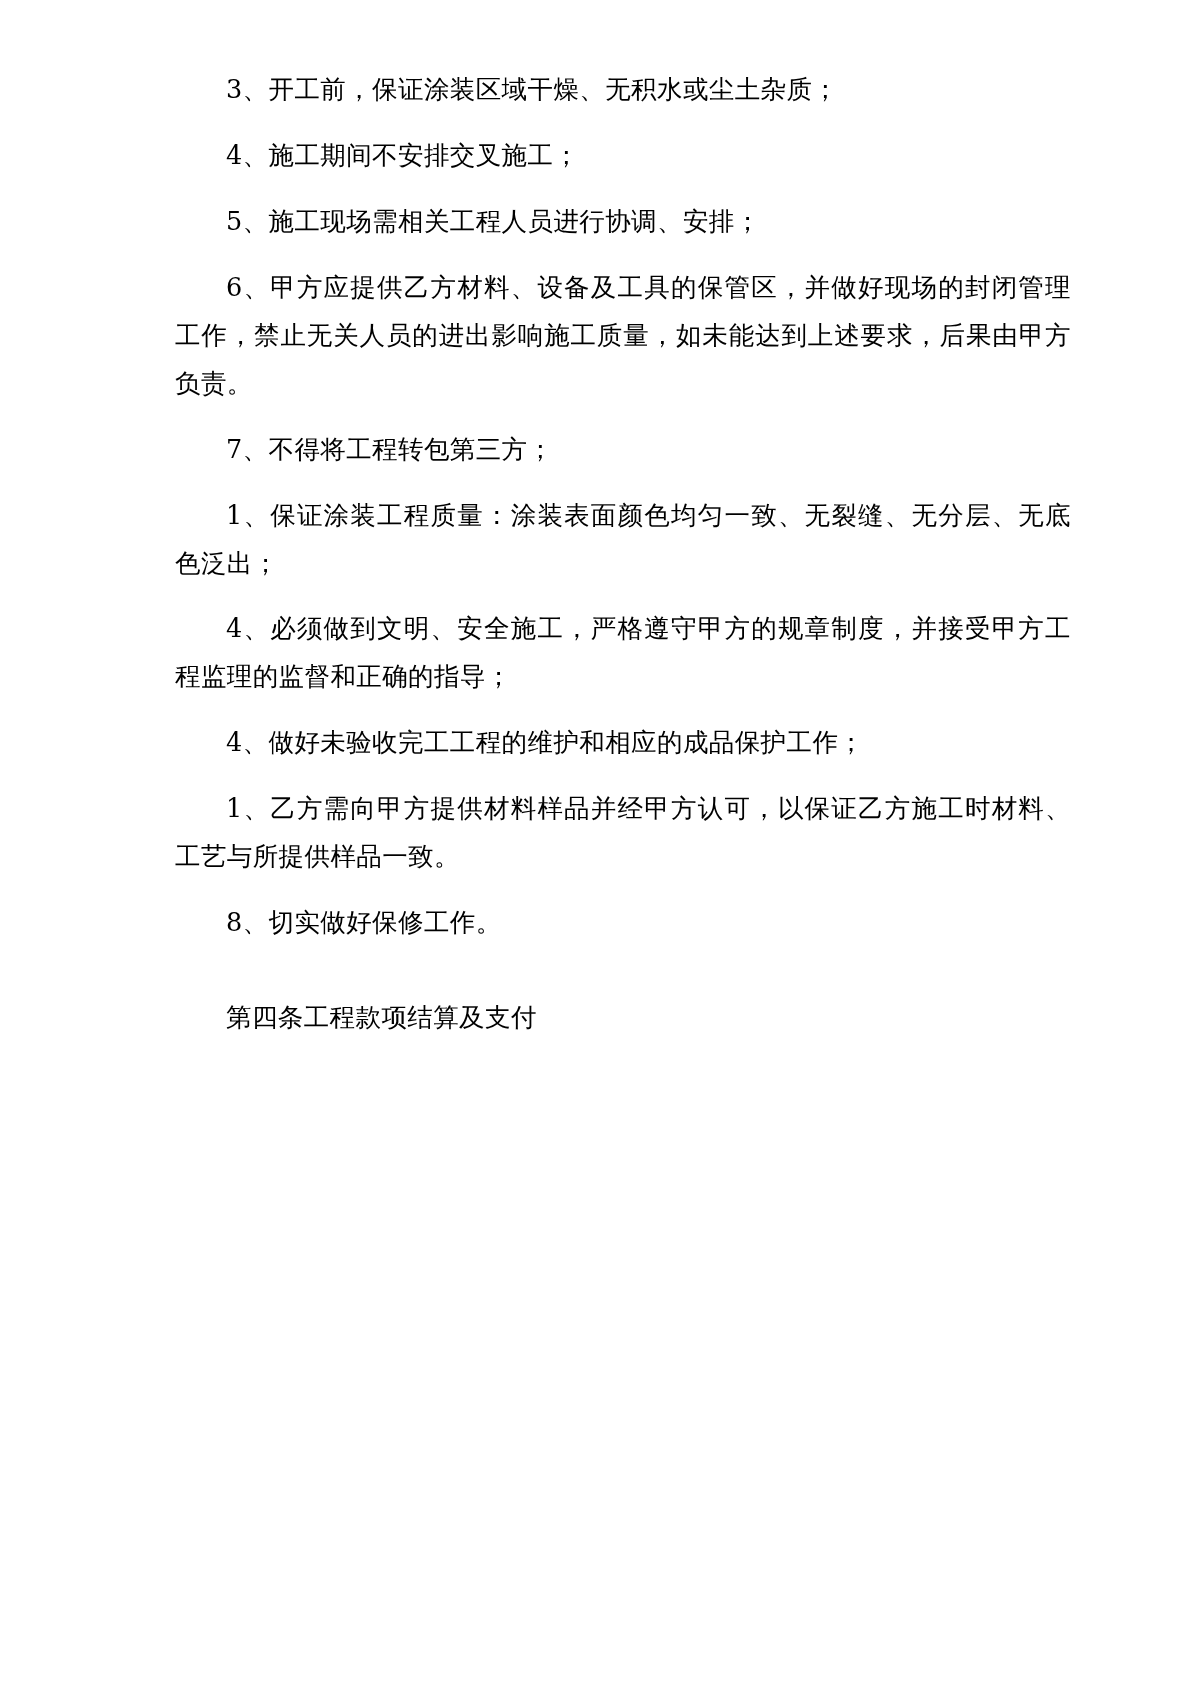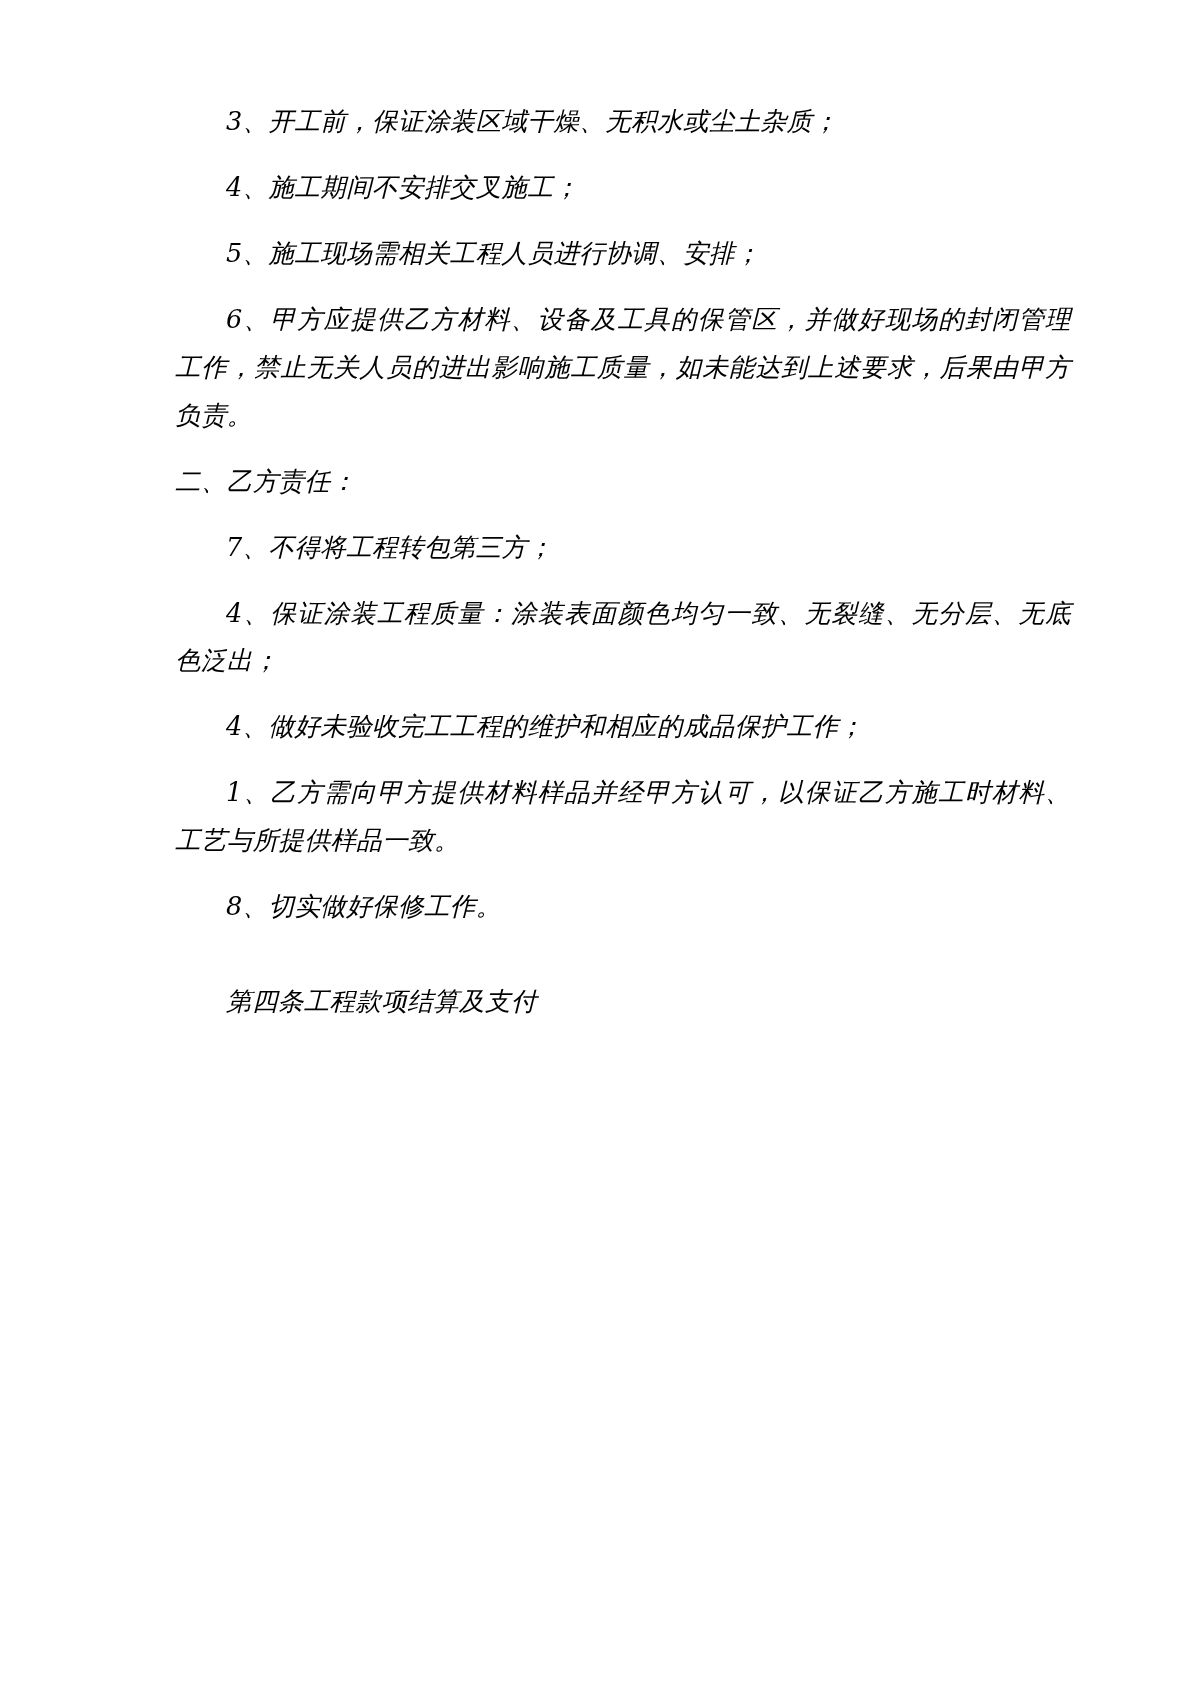--- a/index.html
+++ b/index.html
@@ -12,22 +12,21 @@
     background: #ffffff;
     font-family: "DejaVu Serif", "Liberation Serif", serif;
     color: #000000;
     overflow: hidden;
   }
   .page {
     position: relative;
     width: 1191px;
     height: 1244px;
     box-sizing: border-box;
-    padding: 98px 120px 80px 175px;
-    font-style: italic;
+    padding: 66px 120px 80px 175px;
   }
   .doc-body {
     font-size: 25.5px;
     line-height: 1.88;
     letter-spacing: 0.4px;
     text-align: justify;
     text-justify: inter-ideograph;
   }
   p.para {
     margin: 0 0 18px 0;
@@ -49,27 +48,27 @@
   <div class="doc-body">
 
     <p class="para">3、开工前，保证涂装区域干燥、无积水或尘土杂质；</p>
 
     <p class="para">4、施工期间不安排交叉施工；</p>
 
     <p class="para">5、施工现场需相关工程人员进行协调、安排；</p>
 
     <p class="para">6、甲方应提供乙方材料、设备及工具的保管区，并做好现场的封闭管理工作，禁止无关人员的进出影响施工质量，如未能达到上述要求，后果由甲方负责。</p>
 
-    <p class="heading">二、乙方责任：</p>
 
     <p class="para">7、不得将工程转包第三方；</p>
 
 
-    <p class="para">4、保证涂装工程质量：涂装表面颜色均匀一致、无裂缝、无分层、无底色泛出；</p>
+    <p class="para">1、保证涂装工程质量：涂装表面颜色均匀一致、无裂缝、无分层、无底色泛出；</p>
 
+    <p class="para">4、必须做到文明、安全施工，严格遵守甲方的规章制度，并接受甲方工程监理的监督和正确的指导；</p>
 
 
     <p class="para">4、做好未验收完工工程的维护和相应的成品保护工作；</p>
 
     <p class="para">1、乙方需向甲方提供材料样品并经甲方认可，以保证乙方施工时材料、工艺与所提供样品一致。</p>
 
     <p class="para">8、切实做好保修工作。</p>
 
     <p class="para last">第四条工程款项结算及支付</p>
 

